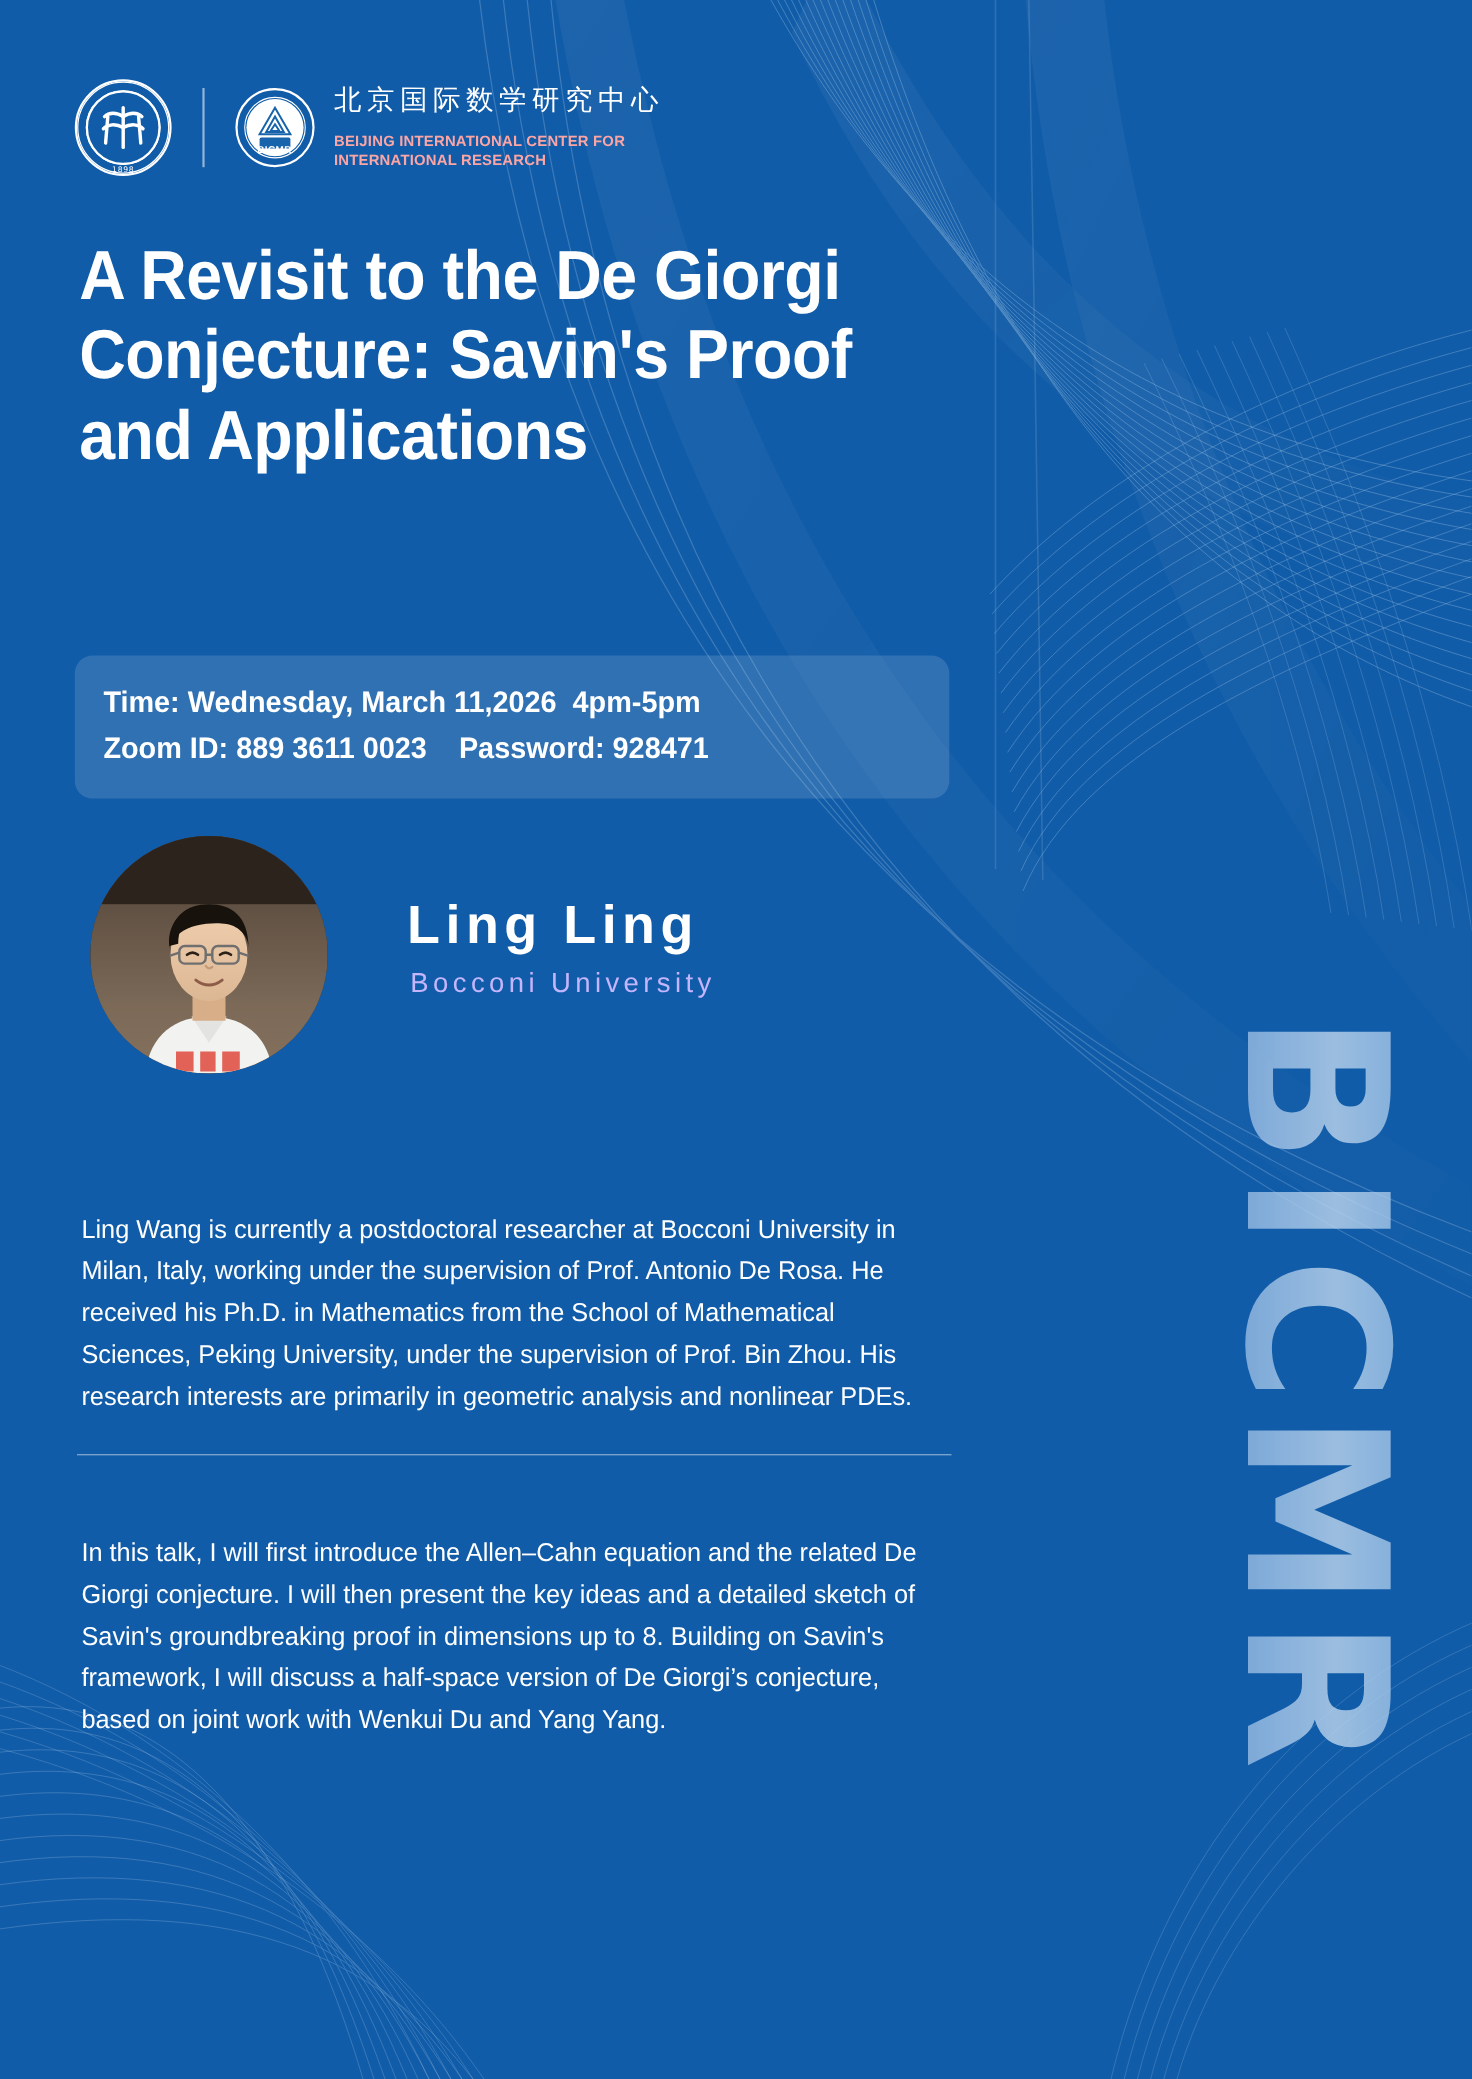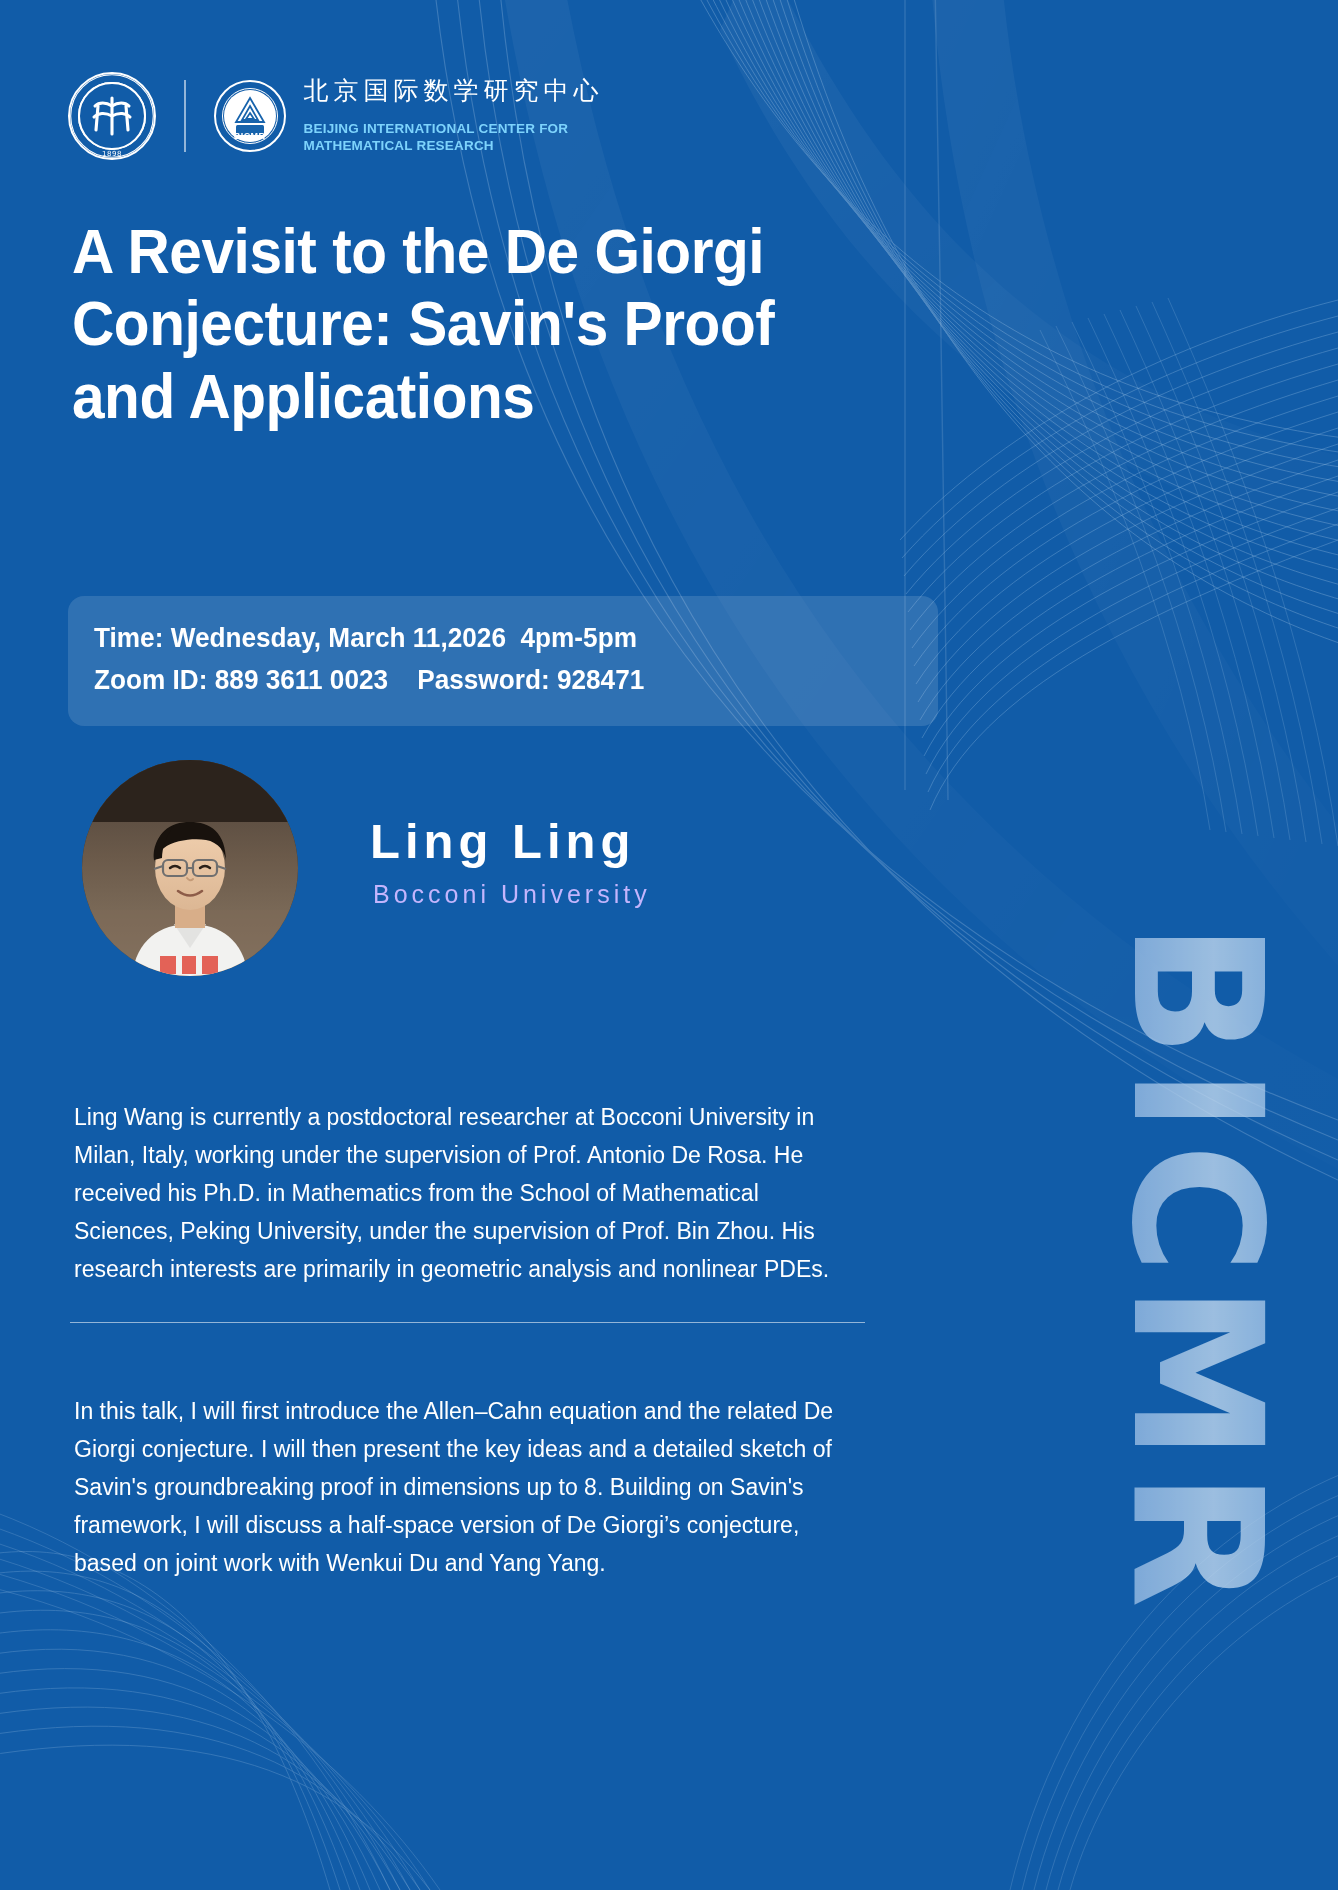--- a/index.html
+++ b/index.html
@@ -71,39 +71,39 @@
     position:absolute;left:0;right:0;bottom:11px;text-align:center;
     font-size:9px;font-weight:bold;color:#fff;letter-spacing:.4px;
     font-family:"Liberation Sans", sans-serif;
   }
   .org-text{display:flex;flex-direction:column;justify-content:center;}
   .org-cn{
     font-size:25px;color:#fff;letter-spacing:5px;line-height:1.15;
     font-family:"DejaVu Sans", sans-serif;margin-bottom:14px;
   }
   .org-en{
-    font-size:13.5px;font-weight:bold;color:#7dd3fc;line-height:1.32;letter-spacing:.2px;
+    font-size:13.5px;font-weight:bold;color:#fca5a5;line-height:1.32;letter-spacing:.2px;
   }
 
   
   .title{
     position:absolute;left:72px;top:215px;width:830px;
     color:#fff;
     font-family:"Liberation Sans Narrow","Liberation Sans", sans-serif;
     font-weight:bold;
     font-size:63px;
     line-height:1.15;
     letter-spacing:-0.5px;
     transform:scaleX(.93);
     transform-origin:left top;
   }
 
   
   .info-box{
-    position:absolute;left:68px;top:596px;width:870px;
+    position:absolute;left:68px;top:596px;width:795px;
     background:rgba(255,255,255,.13);
     border-radius:16px;
     padding:22px 26px 24px 26px;
     box-sizing:border-box;
   }
   .info-line{
     color:#fff;font-weight:bold;font-size:27px;line-height:1.55;
     font-family:"Liberation Sans Narrow","Liberation Sans", sans-serif;
     white-space:pre;
     transform:scaleX(.97);transform-origin:left center;
@@ -308,21 +308,21 @@
           <path d="M36,33 L40,39 L32,39 Z"></path>
         </g>
         <rect x="22" y="45" width="28" height="10" rx="1.5" fill="#1763ac"></rect>
       </svg>
       <div class="tag">BICMR</div>
     </div>
 
     <div class="org-text">
       <div class="org-cn">北京国际数学研究中心</div>
       <div class="org-en">BEIJING INTERNATIONAL CENTER FOR</div>
-      <div class="org-en">MATHEMATICAL RESEARCH</div>
+      <div class="org-en">INTERNATIONAL RESEARCH</div>
     </div>
   </div>
 
   <div class="title">
     <div>A Revisit to the De Giorgi</div>
     <div>Conjecture: Savin's Proof</div>
     <div>and Applications</div>
   </div>
 
   <div class="info-box">

